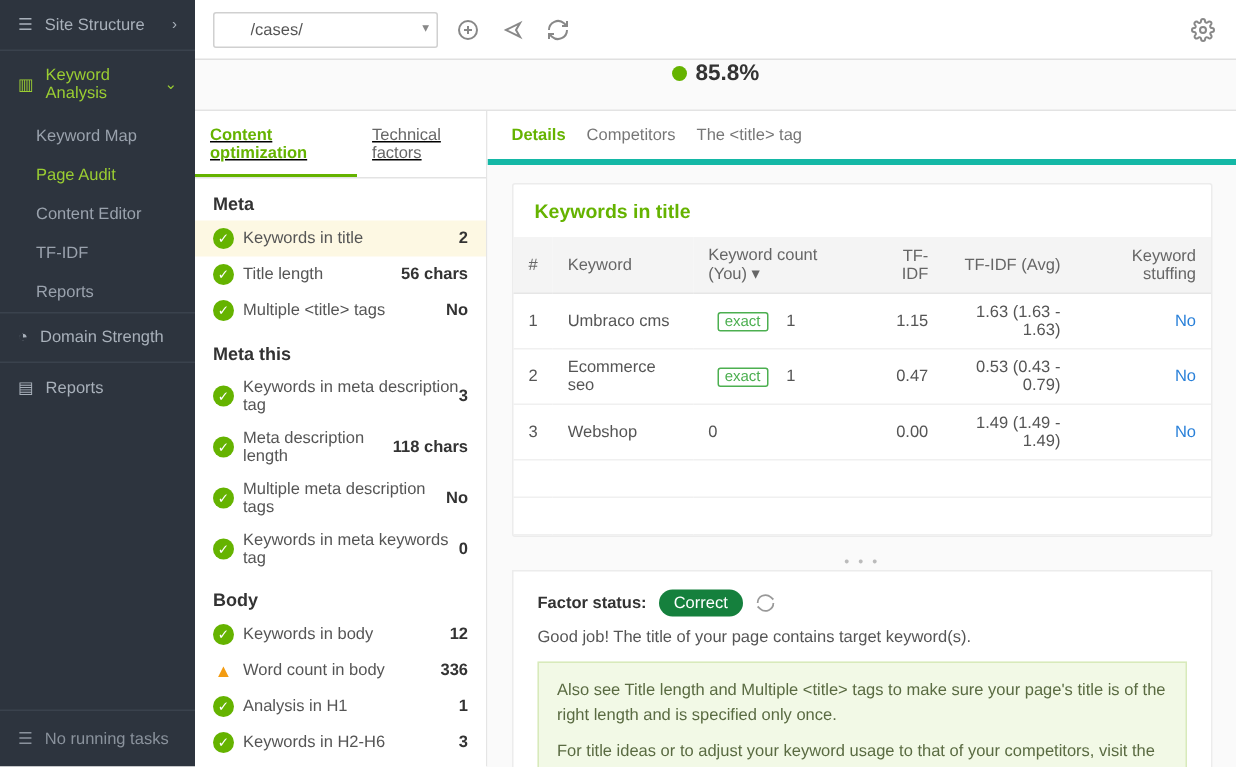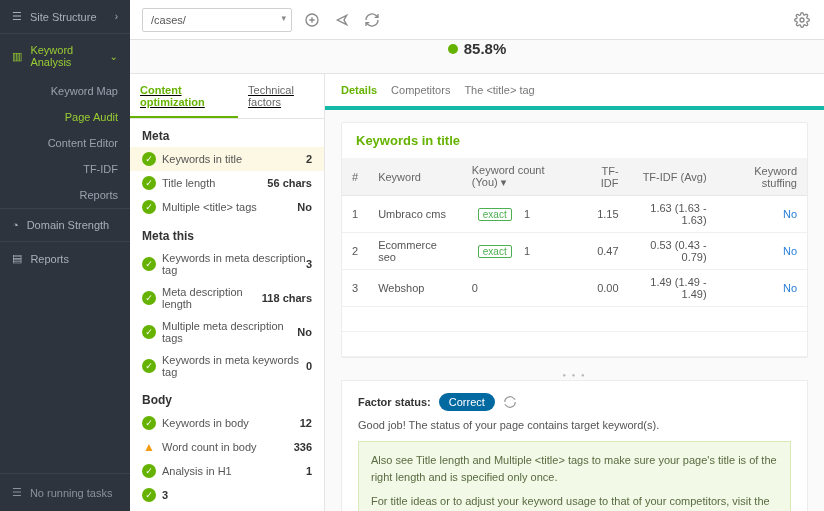--- a/index.html
+++ b/index.html
@@ -2,28 +2,28 @@
 <html><head>
 <meta charset="utf-8">
 <style>
 * { box-sizing: border-box; margin: 0; padding: 0; font-family: Arial, Helvetica, sans-serif; }
 body { width: 824px; height: 511px; overflow: hidden; background: #f5f5f5; display: flex; }
 .sidebar { width: 130px; background: #2d343e; color: #a8b0ba; font-size: 11px; display: flex; flex-direction: column; }
 .side-item { padding: 10px 12px; display: flex; align-items: center; gap: 8px; cursor: pointer; }
 .side-item.top { border-bottom: 1px solid #3a424d; }
 .side-item.active { color: #9acd32; }
 .side-item .chev { margin-left: auto; font-size: 10px; }
-.side-sub { padding: 7px 12px 7px 24px; cursor: pointer; color: #9aa2ad; text-align: right; }
+.side-sub { padding: 7px 12px 7px 24px; cursor: pointer; color: #9aa2ad; }
 .side-sub.active { color: #9acd32; }
 .side-spacer { flex: 1; }
 .side-bottom { border-top: 1px solid #3a424d; padding: 12px; display: flex; align-items: center; gap: 8px; font-size: 11px; color: #8a929c; }
 
 .main { flex: 1; display: flex; flex-direction: column; background: #f6f6f6; }
 .toolbar { height: 40px; display: flex; align-items: center; padding: 0 12px; gap: 10px; background: #fff; border-bottom: 1px solid #e0e0e0; }
-.url-select { width: 150px; height: 24px; border: 1px solid #d0d0d0; border-radius: 2px; font-size: 11px; padding: 0 18px 0 8px; color: #555; background: #fff; position: relative; }
+.url-select { width: 150px; height: 24px; border: 1px solid #d0d0d0; border-radius: 2px; font-size: 11px; padding: 0 18px 0 24px; color: #555; background: #fff; position: relative; }
 .url-wrap { position: relative; }
 .url-wrap::after { content: "▾"; position: absolute; right: 6px; top: 5px; color: #888; font-size: 9px; pointer-events: none; }
 .tb-icon { width: 20px; height: 20px; display: flex; align-items: center; justify-content: center; color: #888; cursor: pointer; }
 .tb-icon svg { width: 16px; height: 16px; }
 .toolbar .spacer { flex: 1; }
 
 .stats-row { height: 34px; display: flex; align-items: center; padding: 0 16px; gap: 18px; font-size: 11px; border-bottom: 1px solid #e3e3e3; background: #fafafa; flex-direction: column; }
 .stats-row .score { font-size: 15px; font-weight: bold; color: #333; display: flex; align-items: center; gap: 6px; }
 .dot { width: 10px; height: 10px; border-radius: 50%; display: inline-block; }
 .dot.green { background: #65b300; }
@@ -62,21 +62,21 @@
 .ktable th:nth-child(1), .ktable th:nth-child(2), .ktable th:nth-child(3) { text-align: left; }
 .ktable td { padding: 6px 10px; border-bottom: 1px solid #f0f0f0; color: #555; text-align: right; }
 .ktable td:nth-child(1), .ktable td:nth-child(2), .ktable td:nth-child(3) { text-align: left; }
 .ktable td:nth-child(3) { white-space: nowrap; }
 .exact { display: inline-block; border: 1px solid #4caf50; color: #4caf50; padding: 0 4px; font-size: 10px; border-radius: 2px; margin-left: 6px; }
 .drag-dots { text-align: center; color: #bbb; font-size: 6px; letter-spacing: 2px; padding: 2px 0; }
 
 .status-block { margin: 0 12px 12px; background: #fff; border: 1px solid #ececec; padding: 12px 16px; font-size: 11px; color: #555; }
 .status-row { display: flex; align-items: center; gap: 8px; margin-bottom: 8px; }
 .status-row b { color: #333; }
-.pill { background: #0369a1; color: #fff; padding: 3px 10px; border-radius: 10px; font-size: 11px; }
+.pill { background: #15803d; color: #fff; padding: 3px 10px; border-radius: 10px; font-size: 11px; }
 .refresh-sm { width: 14px; height: 14px; color: #999; cursor: pointer; }
 .tip-box { margin-top: 10px; background: #f2f9e6; border: 1px solid #d8eabb; padding: 10px 12px; color: #5a6b42; line-height: 1.5; }
 .tip-box p + p { margin-top: 8px; }
 
 ::-webkit-scrollbar { width: 8px; }
 ::-webkit-scrollbar-thumb { background: #cfcfcf; border-radius: 4px; }
 ::-webkit-scrollbar-track { background: #f4f4f4; }
 </style>
 </head>
 <body>
@@ -221,20 +221,21 @@
             <span class="flabel">Word count in body</span>
             <span class="fval">336</span>
           </div>
           <div class="frow">
             <span class="fic ok">✓</span>
             <span class="flabel">Analysis in H1</span>
             <span class="fval">1</span>
           </div>
           <div class="frow">
             <span class="fic ok">✓</span>
+            <span class="flabel">Keywords in H2-H6</span>
             <span class="fval">3</span>
           </div>
           <div class="frow"></div>
         </div>
     </div>
 
     <div class="details">
       <div class="dtabs">
         <div class="dtab active">Details</div>
         <div class="dtab">Competitors</div>
@@ -303,21 +304,21 @@
         <div class="status-block">
           <div class="status-row">
             <b>Factor status:</b>
             <span class="pill">Correct</span>
             <span class="refresh-sm">
               <svg viewBox="0 0 24 24" width="14" height="14" fill="none" stroke="currentColor" stroke-width="2">
                   <path d="M3 12a9 9 0 0 1 15-6.7L21 8M21 12a9 9 0 0 1-15 6.7L3 16"></path>
                 </svg>
             </span>
           </div>
-          <div>Good job! The status of your page contains target keyword(s).</div>
+          <div>Good job! The title of your page contains target keyword(s).</div>
           <div class="tip-box">
             <p>Also see Title length and Multiple &lt;title&gt; tags to make sure your page's title is of the right length and is specified only once.</p>
             <p>For title ideas or to adjust your keyword usage to that of your competitors, visit the Competitors tab. If you are optimizing the page for multiple keywords, it may be hard to fine-tune it to all competitor averages at once. In this case, make sure your title is best optimized for your most important keyword (i.e., your word count and TF-IDF for that keyword is the closest to the competitor average).</p>
           </div>
 
         </div>
       </div>
     </div>
 
   </div>

